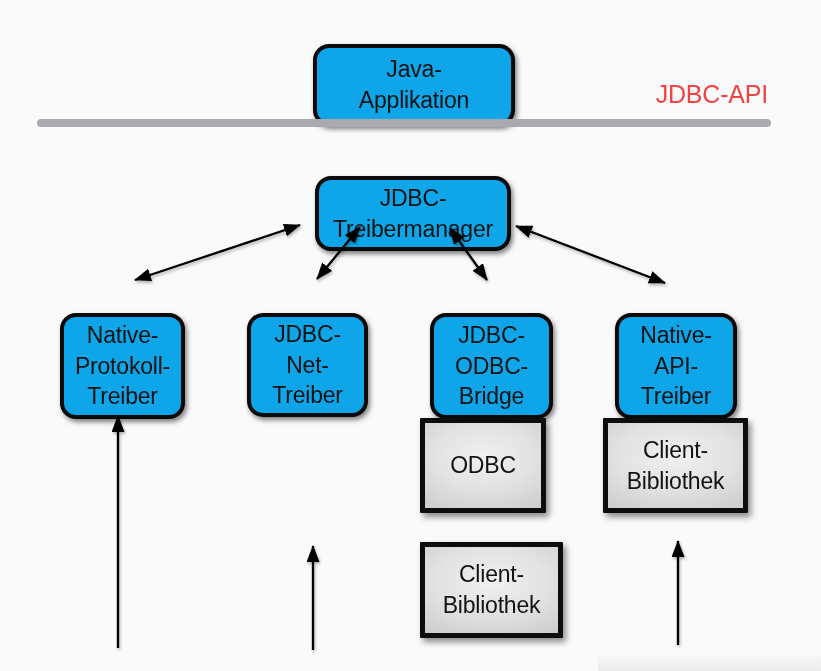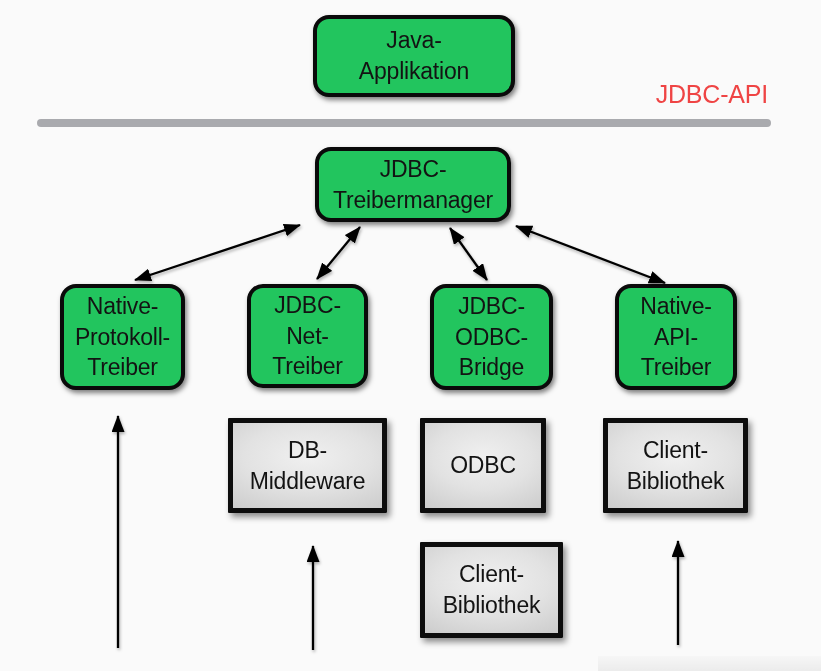--- a/index.html
+++ b/index.html
@@ -21,24 +21,25 @@
     text-align: center;
     color: #131313;
   }
   .node .label {
     white-space: pre-line;
     font-size: 23px;
     line-height: 1.34;
     letter-spacing: -0.2px;
   }
   .rounded {
-    background: #22c55e;
+    background: #0ea5e9;
     border: 4px solid #0a0a0a;
     border-radius: 16px;
     box-shadow: 2px 3px 5px rgba(0,0,0,0.5);
+    margin-top: 29px;
   }
   .graybox {
     background: radial-gradient(ellipse 95% 85% at 50% 40%, #f0f0f0 0%, #e2e2e2 45%, #c6c6c6 100%);
     border: 5px solid #0d0d0d;
     border-radius: 1px;
     box-shadow: 3px 4px 6px rgba(0,0,0,0.45);
   }
   .divider {
     position: absolute;
     left: 37px;
@@ -110,24 +111,20 @@
 ODBC-
 Bridge</span>
   </div>
 
   <div class="node rounded" style="left:615px; top:284px; width:122px; height:106px;">
     <span class="label">Native-
 API-
 Treiber</span>
   </div>
 
-  <div class="node graybox" style="left:228px; top:418px; width:159px; height:95px;">
-    <span class="label">DB-
-Middleware</span>
-  </div>
 
   <div class="node graybox" style="left:420px; top:418px; width:126px; height:95px;justify-content:center;">
     <span class="label">ODBC</span>
   </div>
 
   <div class="node graybox" style="left:603px; top:418px; width:145px; height:95px;">
     <span class="label">Client-
 Bibliothek</span>
   </div>
 

